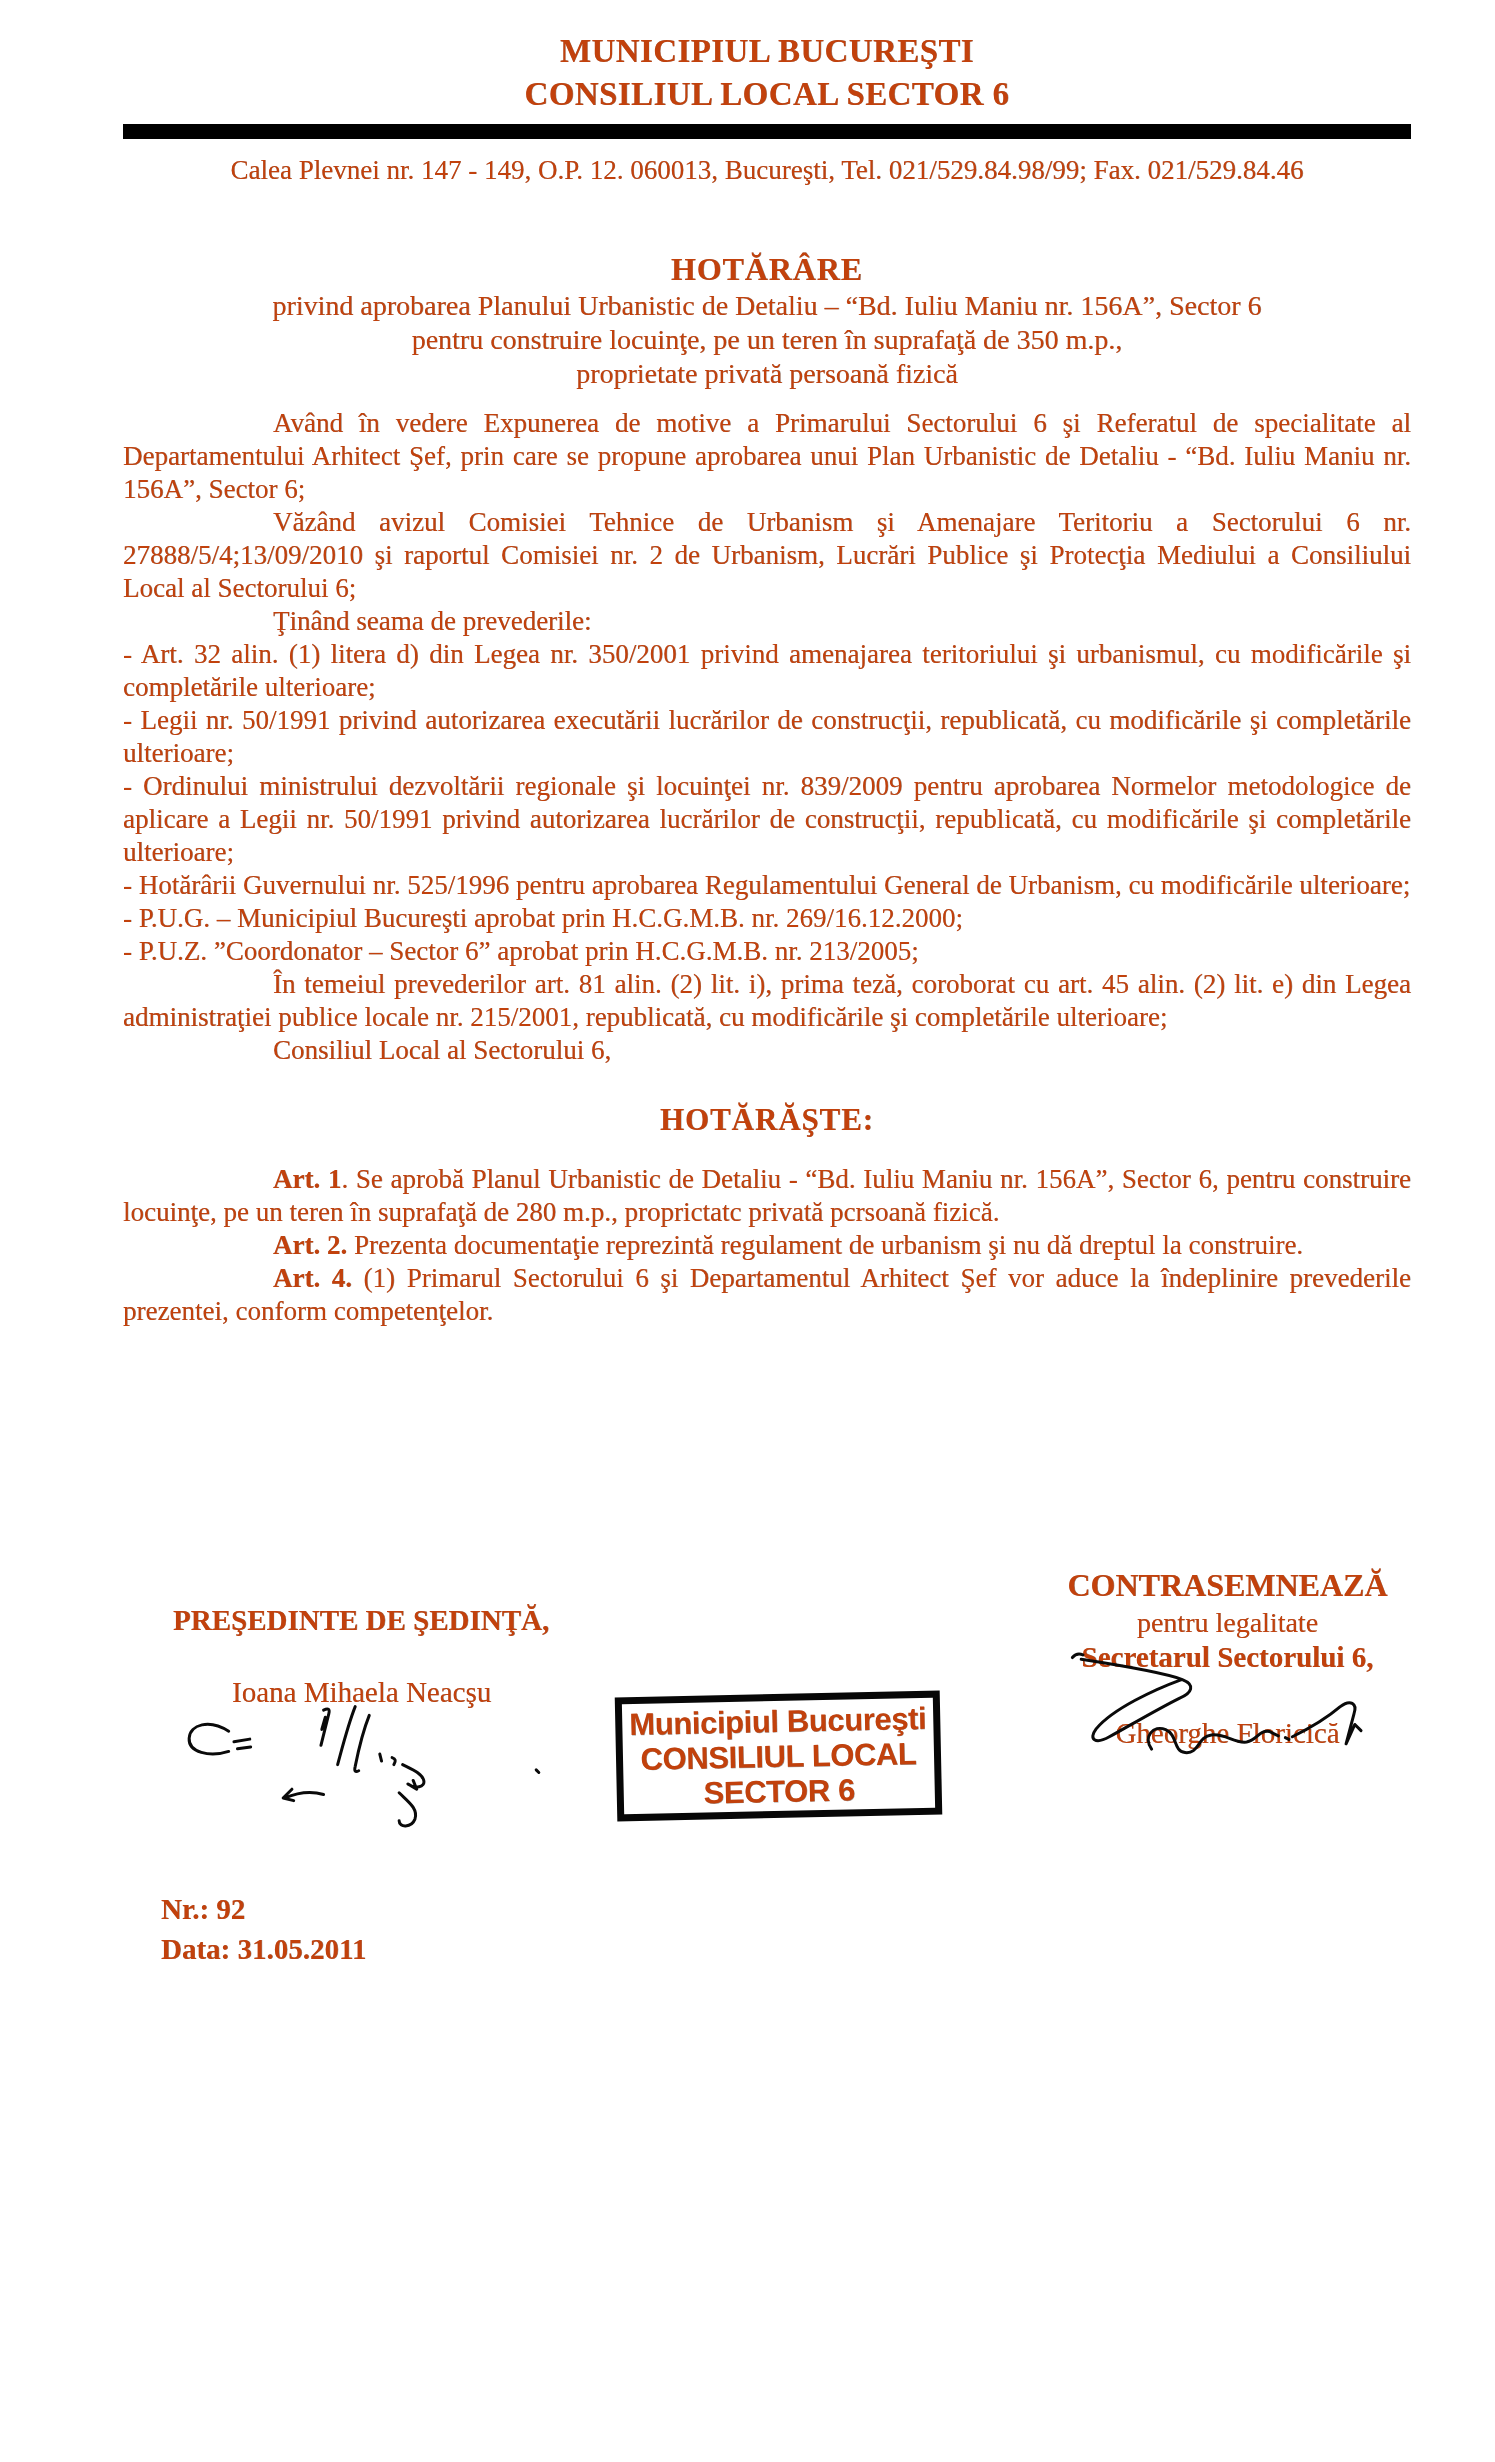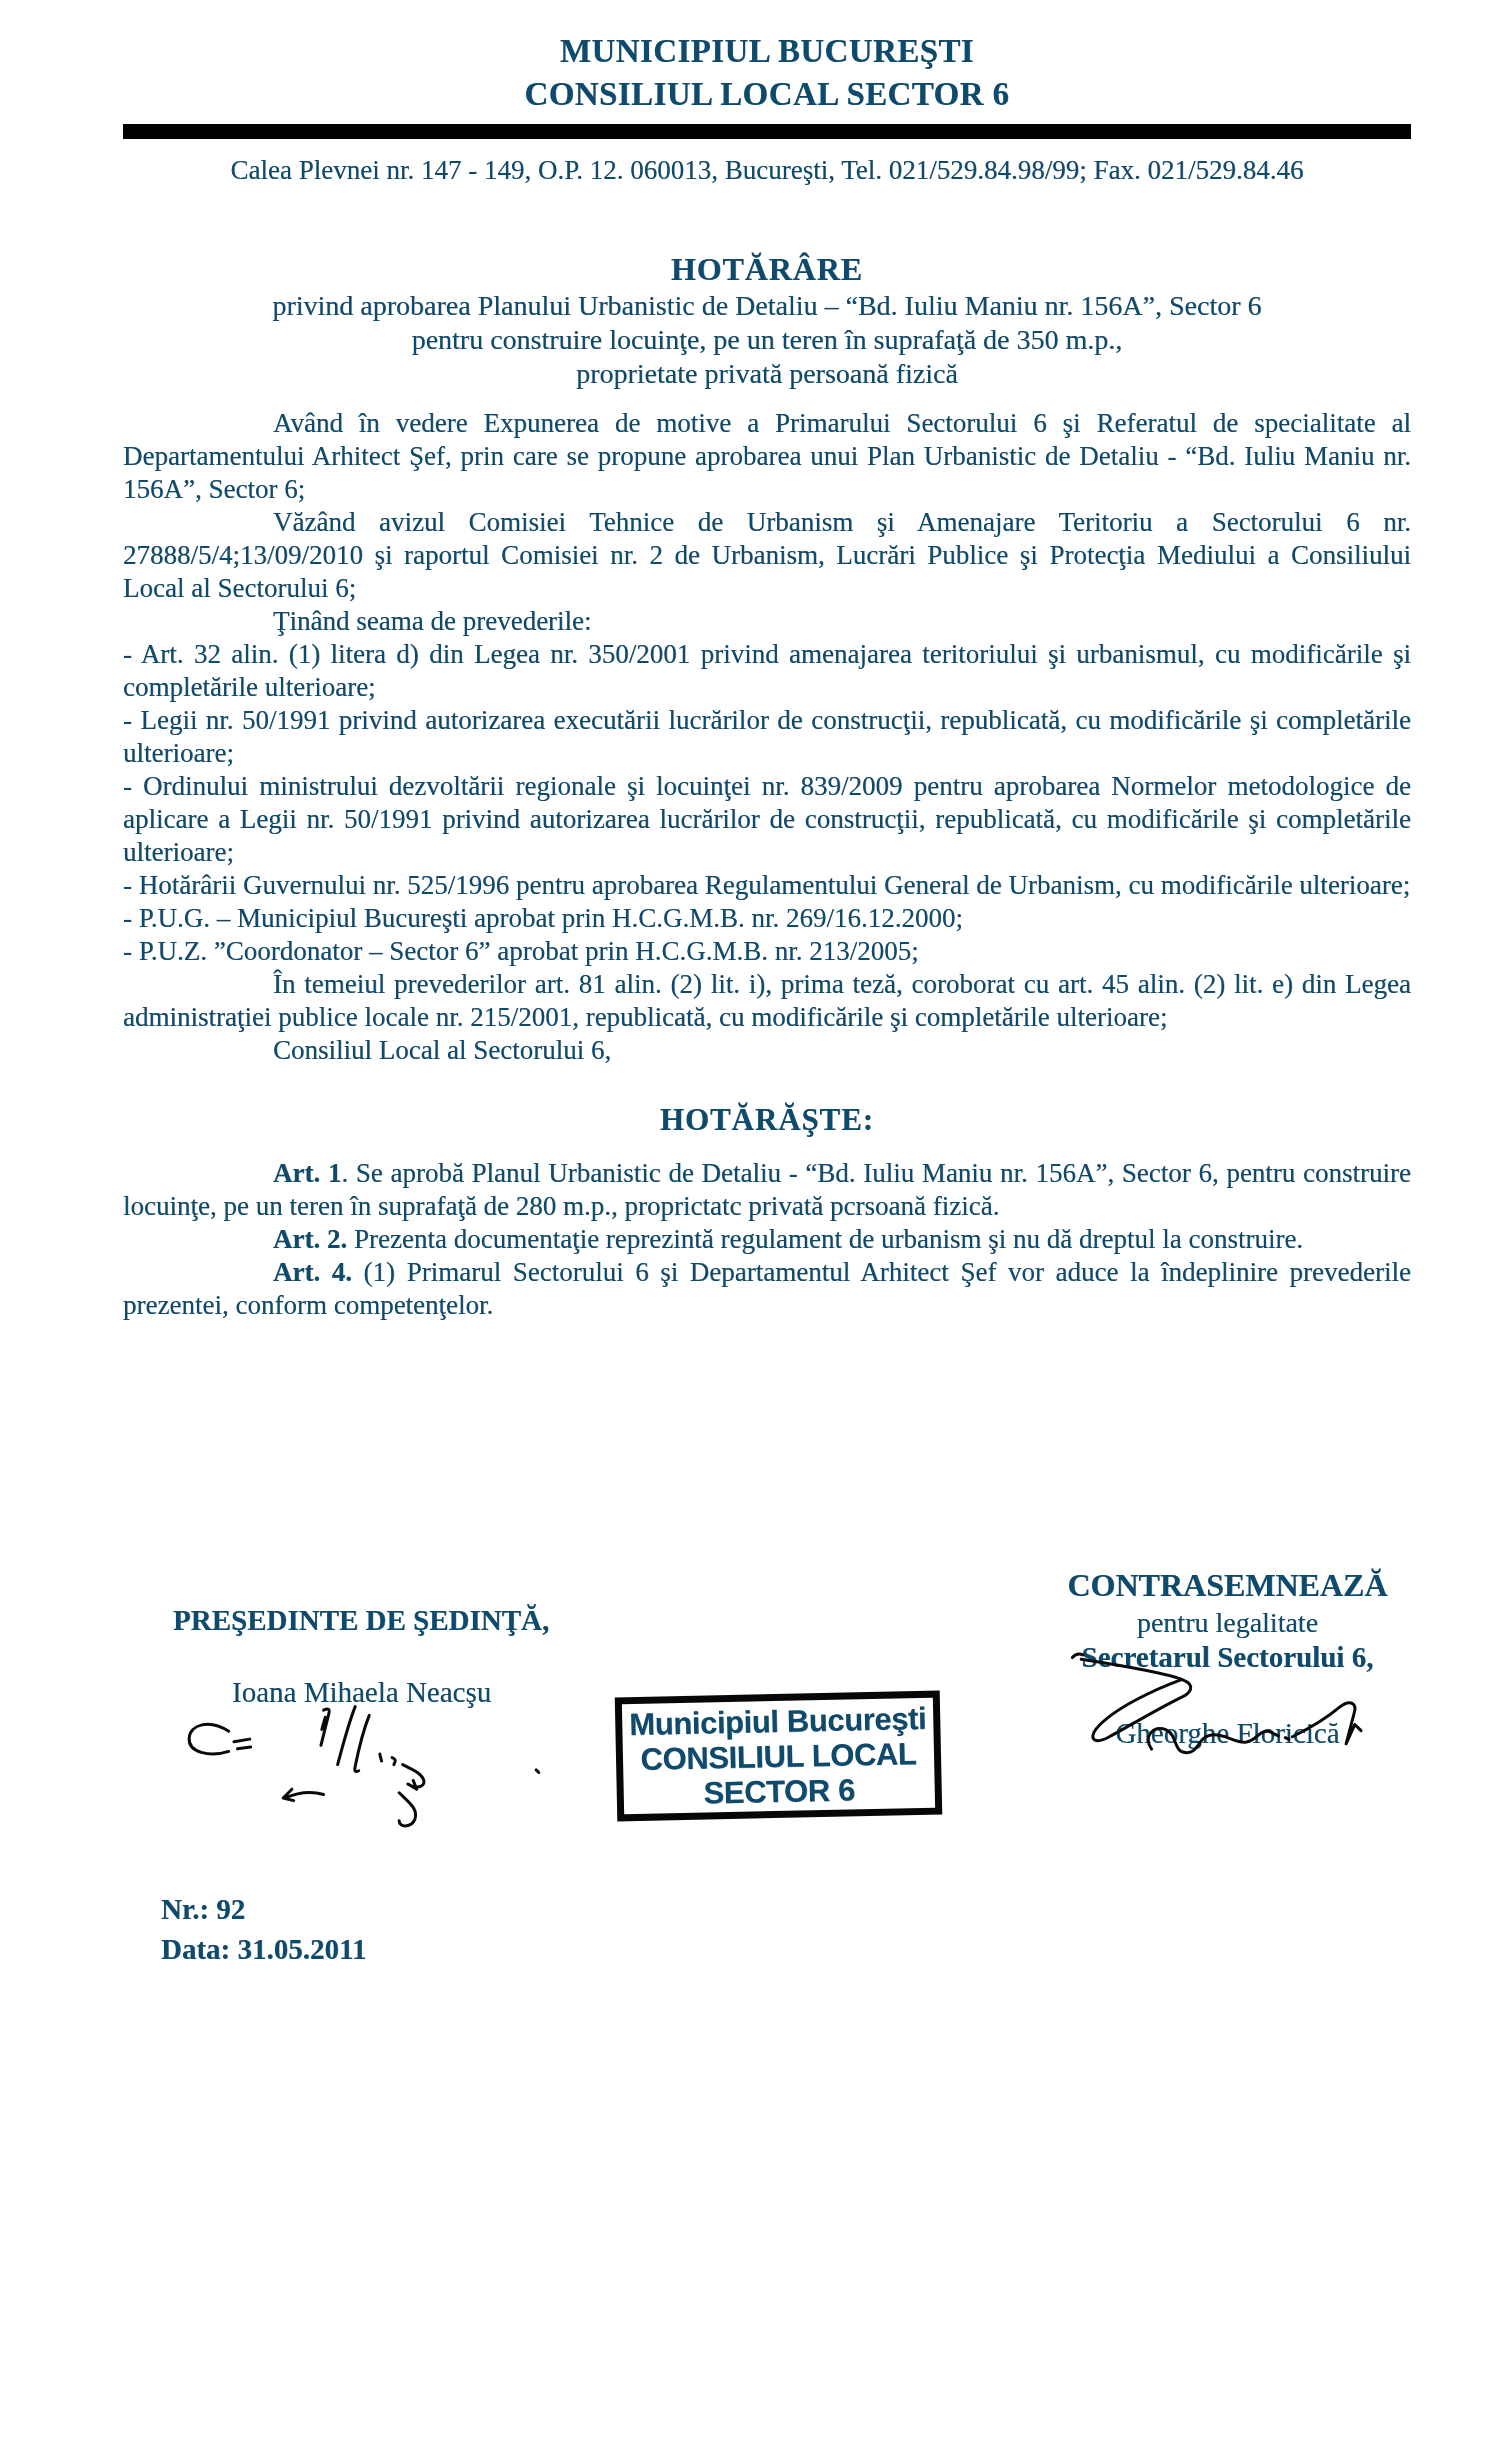--- a/index.html
+++ b/index.html
@@ -1,37 +1,37 @@
 <!DOCTYPE html>
 <html style="font-size:14px"><head>
 <meta charset="utf-8">
 <style>
   html,body{margin:0;padding:0;background:#ffffff;}
   .page{
     position:relative;
     width:1495px;
     height:2462px;
     background:#ffffff;
-    color:#0c4a6e;
+    color:#c2410c;
     font-family:"Liberation Serif","DejaVu Serif",serif;
     overflow:hidden;
     text-shadow:0.4px 0.4px 0 rgba(10,10,10,0.4);
   }
   .content{position:absolute;left:123px;top:0;width:1288px;}
   .org-line{ text-align:center;font-weight:bold;font-size:33px;line-height:43px;letter-spacing:0.4px;}
   .org-first{padding-top:30px;}
   .rule{height:15px;background:#000;margin-top:8px;}
   .address{margin-top:15px;text-align:center;font-size:27px;line-height:33px;}
   .title-heading{margin-top:62px;text-align:center;font-weight:bold;font-size:32px;line-height:40px;letter-spacing:0.9px;}
   .title-sub{text-align:center;font-size:28px;line-height:34px;}
   .preamble{margin-top:16px;font-size:27px;line-height:33px;text-align:justify;}
   .preamble p{margin:0;}
   .p-indent{text-indent:150px;}
   .decree-heading{margin-top:33px;text-align:center;font-weight:bold;font-size:31px;line-height:39px;letter-spacing:0.9px;}
-  .articles{margin-top:18px;font-size:27px;line-height:33px;text-align:justify;}
+  .articles{margin-top:24px;font-size:27px;line-height:33px;text-align:justify;}
   .articles p{margin:0;text-indent:150px;}
   .art-prefix{font-weight:bold;}
   .president-title{position:absolute;left:173px;top:1604px;font-weight:bold;font-size:29px;white-space:nowrap;}
   .president-name{position:absolute;left:232px;top:1676px;font-size:29px;white-space:nowrap;}
   .sig-left{position:absolute;left:183px;top:1703px;}
   .sig-right{position:absolute;left:1067px;top:1647px;}
   .stamp{
     position:absolute;left:616px;top:1694px;width:311px;height:107px;
     border:7px solid #070707;
     transform:rotate(-1.2deg);

